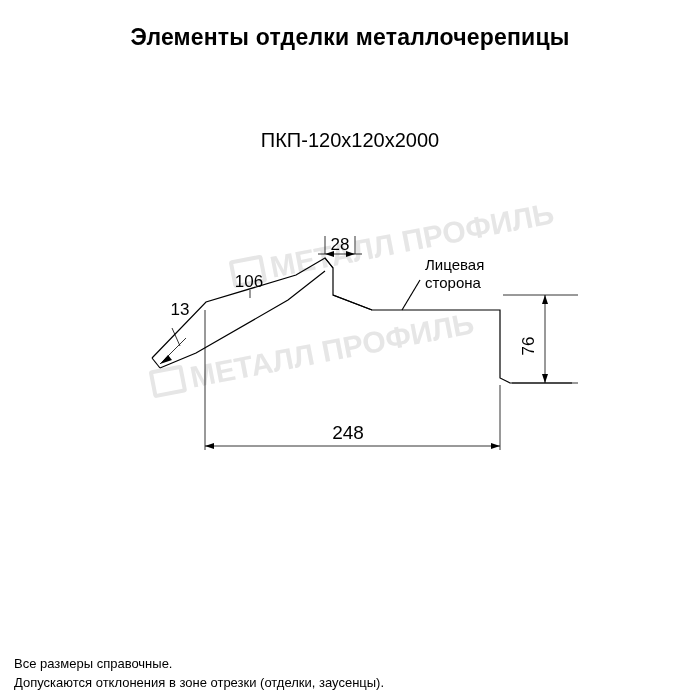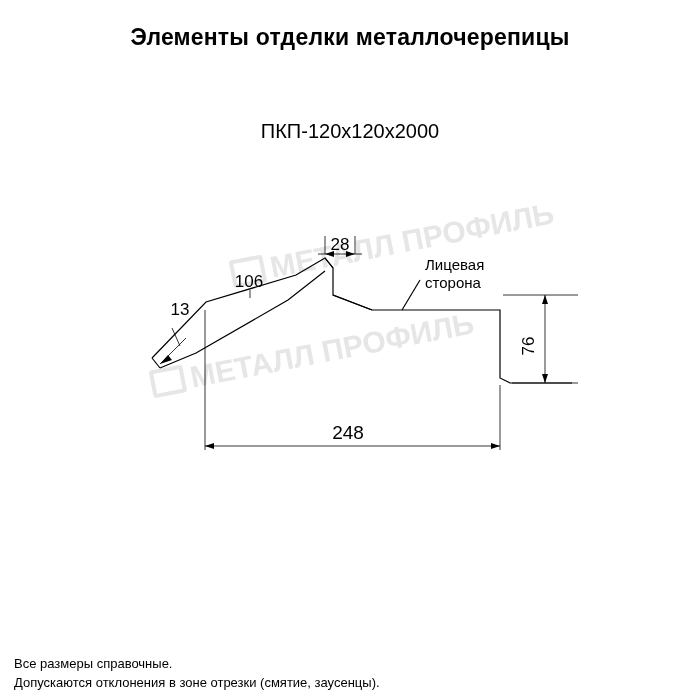--- a/index.html
+++ b/index.html
@@ -32,21 +32,21 @@
   .subtitle {
     position: absolute;
     top: 86px;
     left: 0;
     width: 700px;
     text-align: center;
     font-size: 20px;
   }
   .code {
     position: absolute;
-    top: 120px;
+    top: 129px;
     left: 0;
     width: 700px;
     text-align: center;
     font-size: 20px;
   }
   .drawing {
     position: absolute;
     left: 0;
     top: 150px;
     width: 700px;
@@ -159,16 +159,16 @@
       <text x="180" y="165" text-anchor="middle">13</text>
       <text x="534" y="196" text-anchor="middle" transform="rotate(-90 534 196)">76</text>
       <text x="348" y="289" text-anchor="middle" font-size="19">248</text>
       <text x="425" y="120" font-size="15">Лицевая</text>
       <text x="425" y="138" font-size="15">сторона</text>
     </g>
   </svg>
 
   <div class="footer">
     <div>Все размеры справочные.</div>
-    <div>Допускаются отклонения в зоне отрезки (смятие, заусенцы).</div>
+    <div>Допускаются отклонения в зоне отрезки (отделки, заусенцы).</div>
   </div>
 
 </div>
 
 </body></html>

